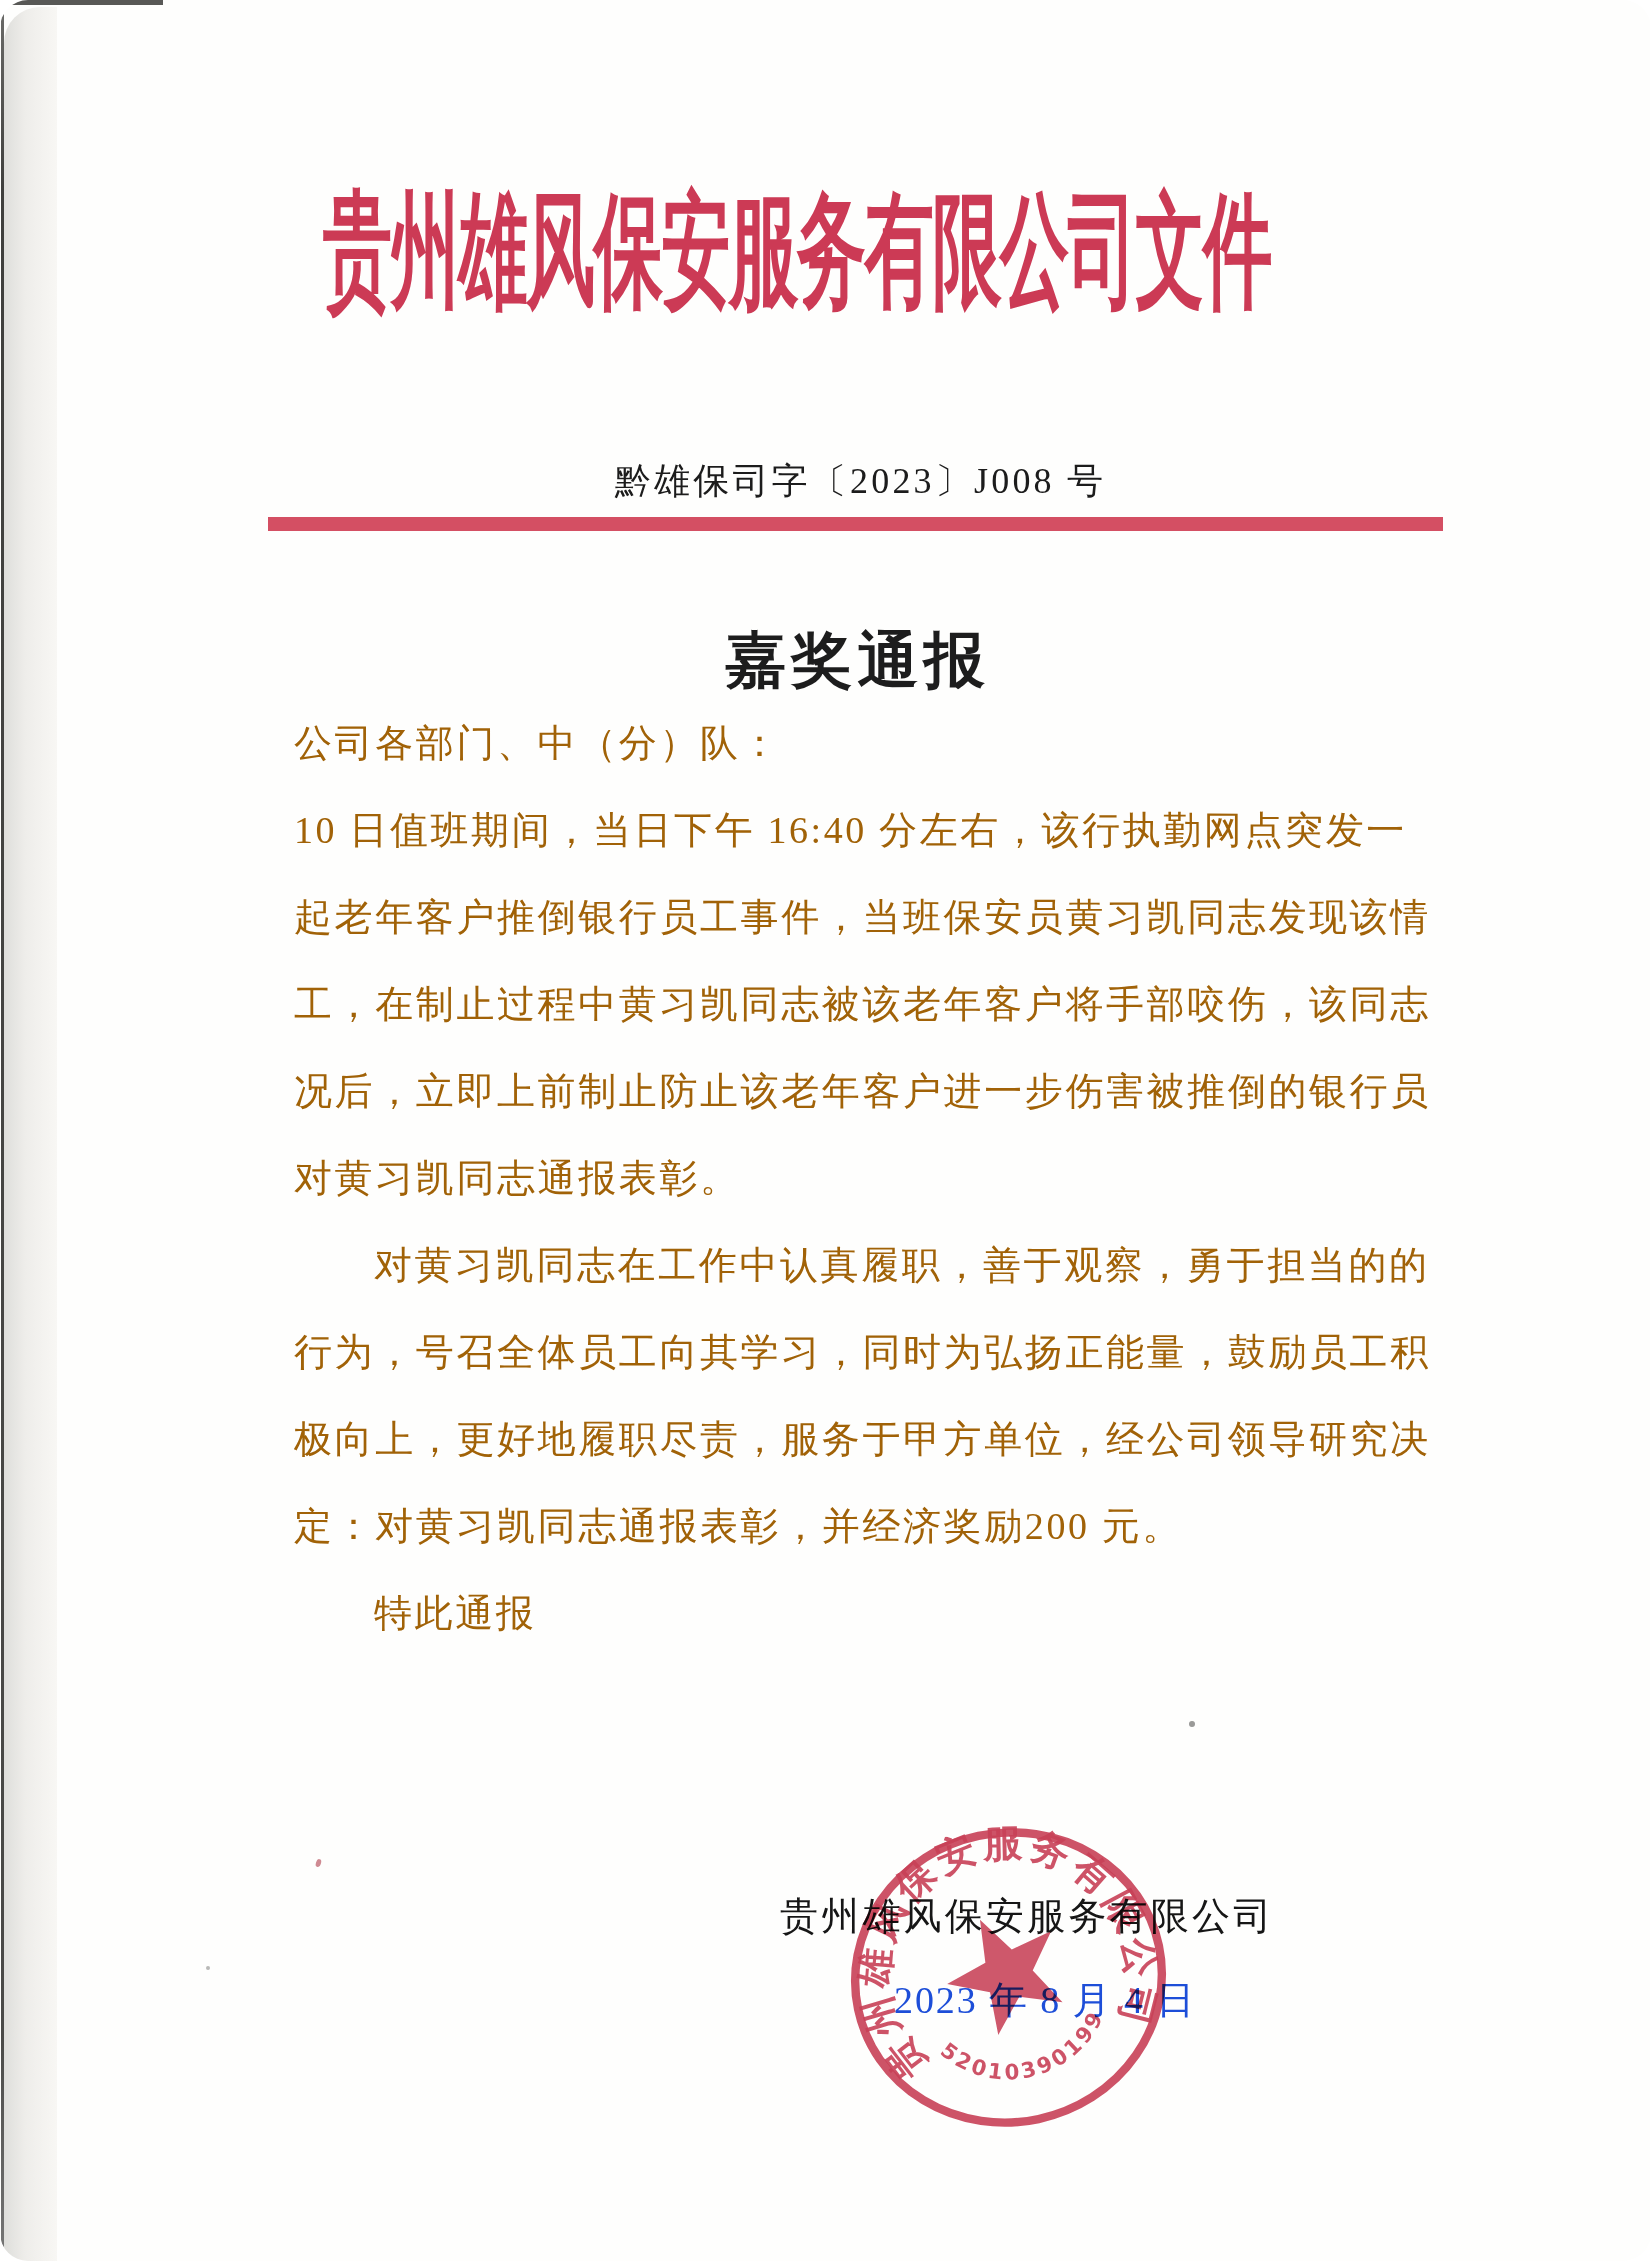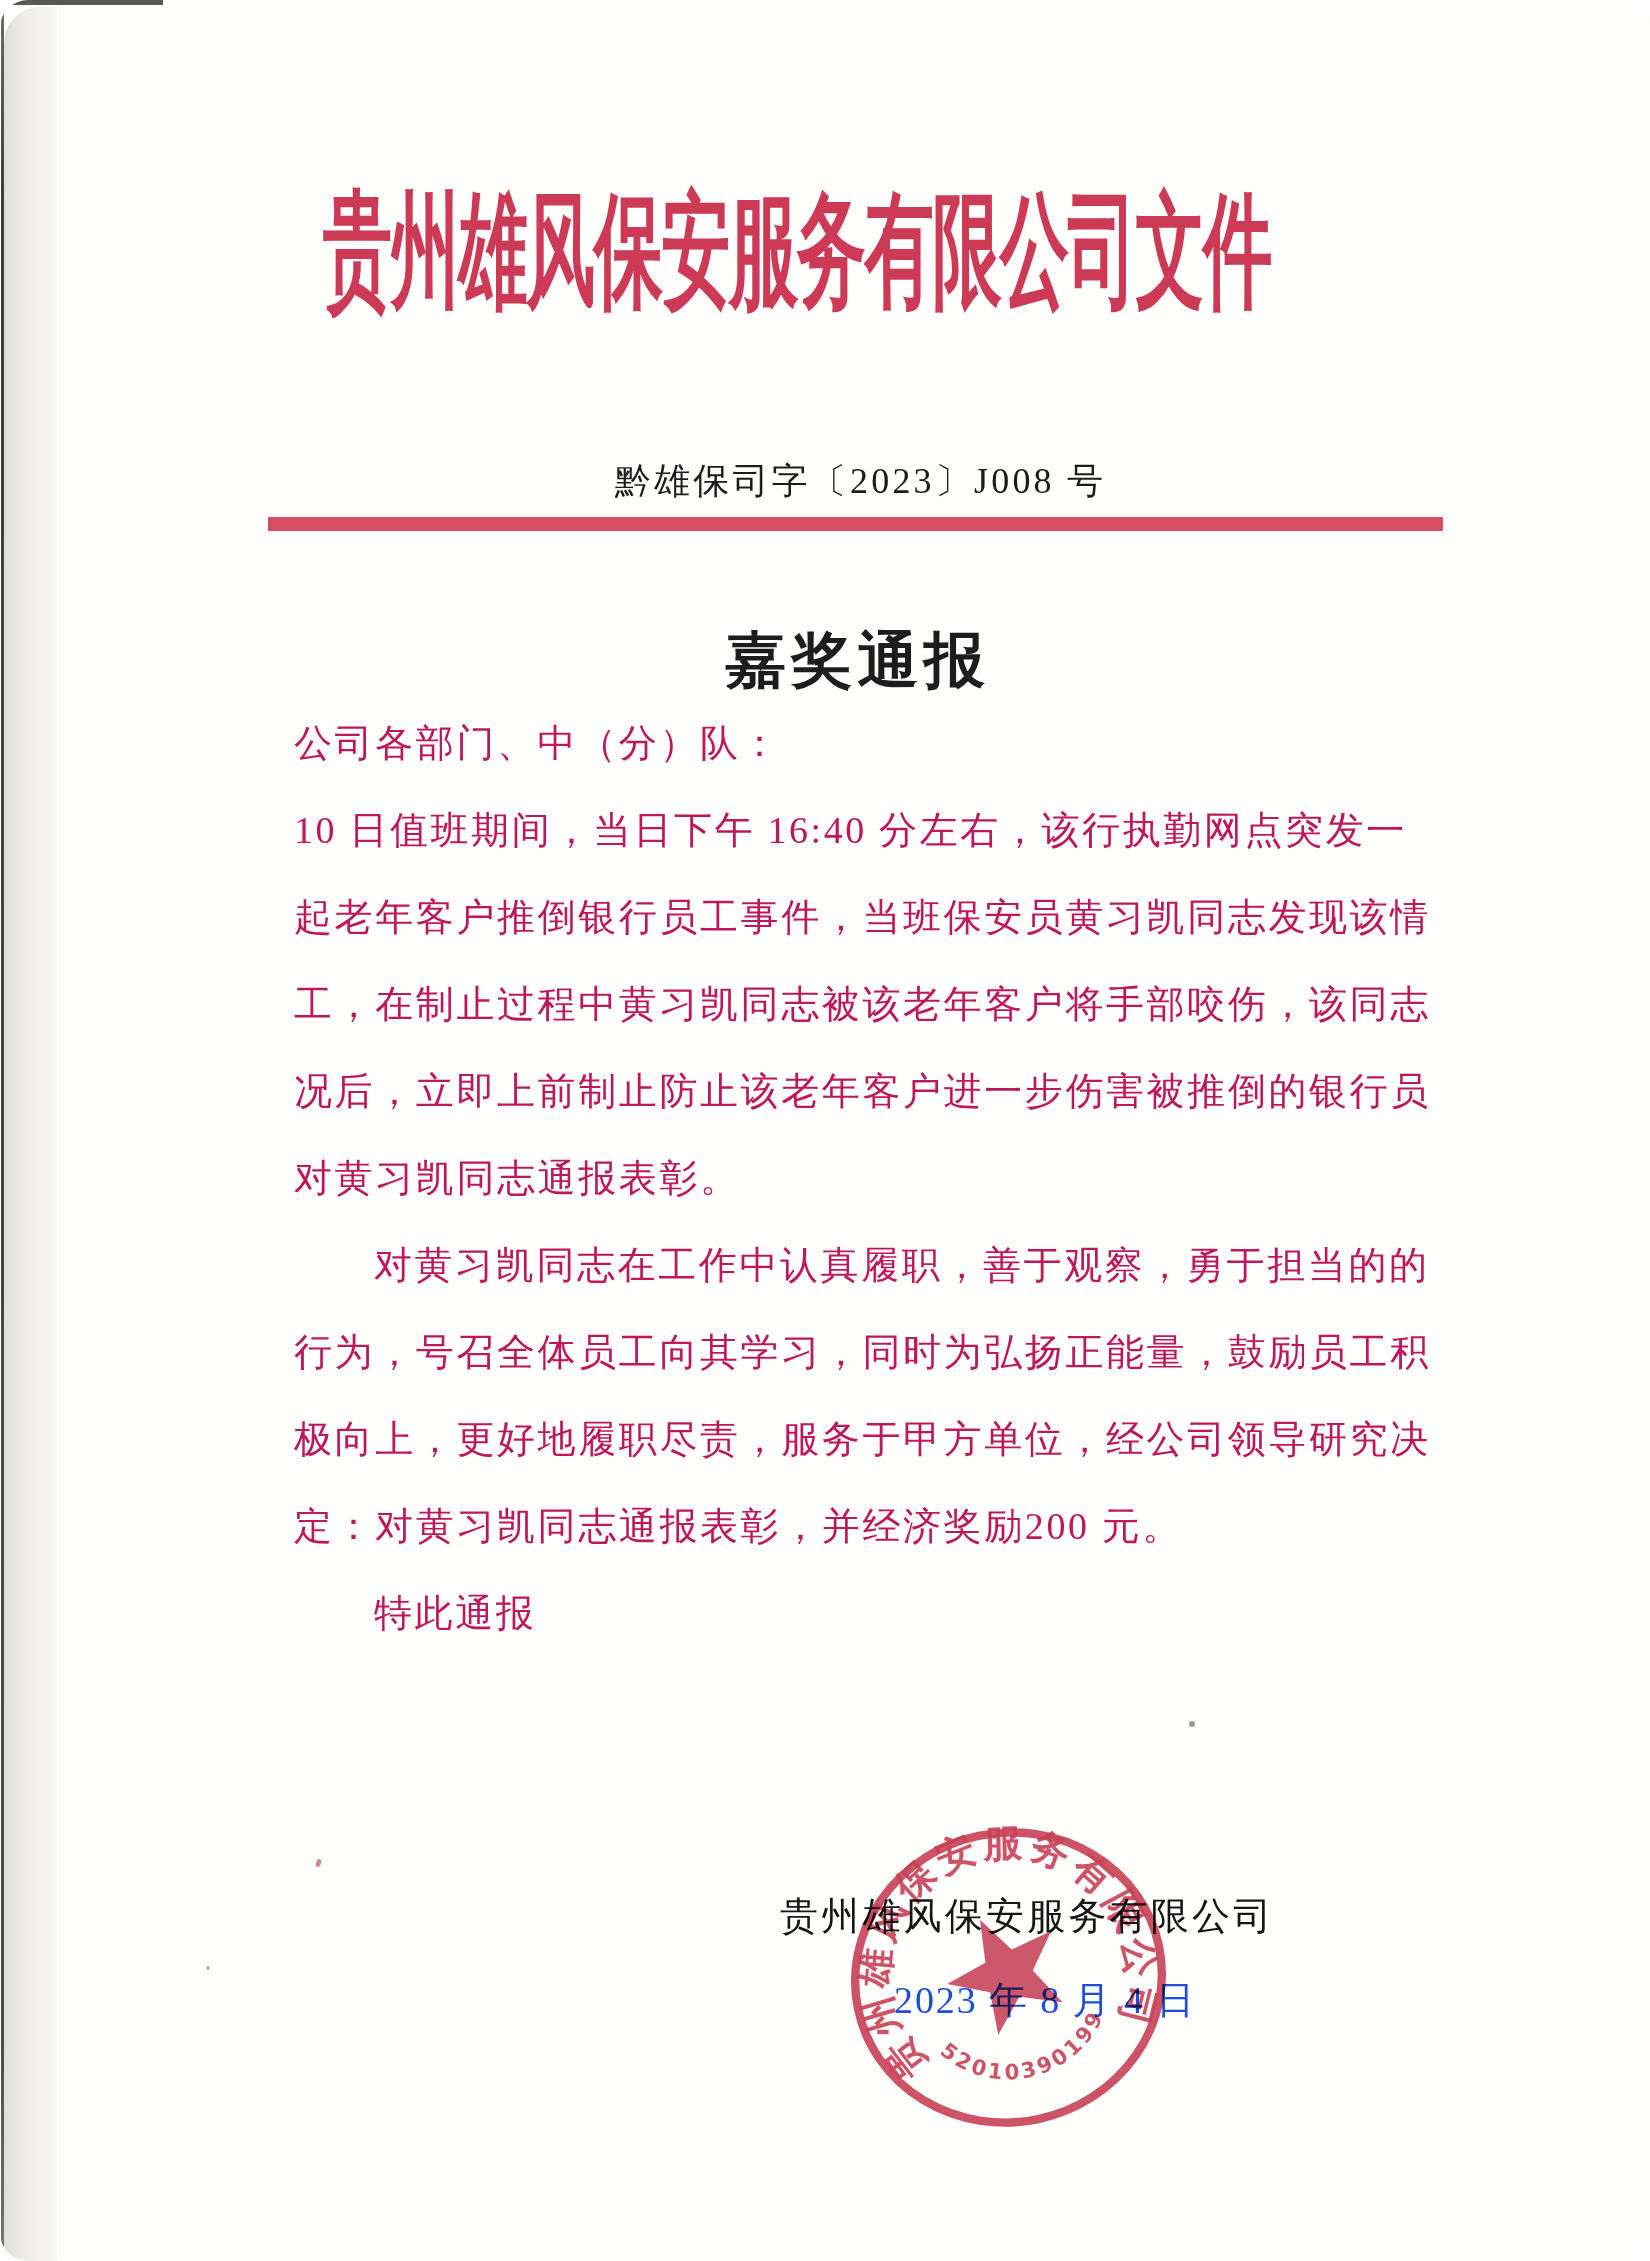--- a/index.html
+++ b/index.html
@@ -67,21 +67,21 @@
     white-space:nowrap;
   }
   .body-block{
     position:absolute;left:294px;top:700px;width:1138px;
   }
   .bline{
     height:87px;line-height:87px;
     font-size:38px;
     letter-spacing:2.6px;
     white-space:nowrap;
-    color:#be185d;
+    color:#a16207;
   }
   .bline.indent{padding-left:80px;}
   
   .sig-company{
     position:absolute;left:780px;top:1893px;
     font-size:38px;letter-spacing:3.2px;line-height:47px;
     color:#161616;white-space:nowrap;
   }
   .sig-date{
     position:absolute;left:894px;top:1977px;

